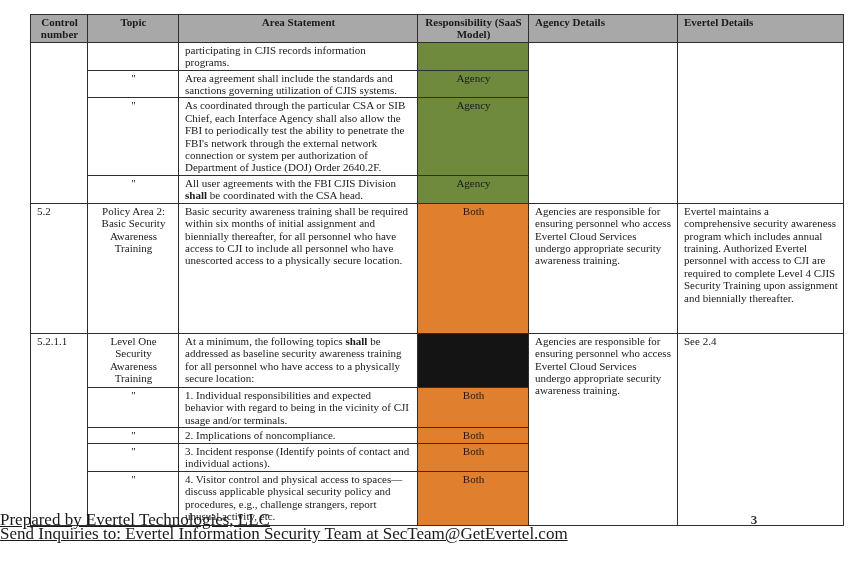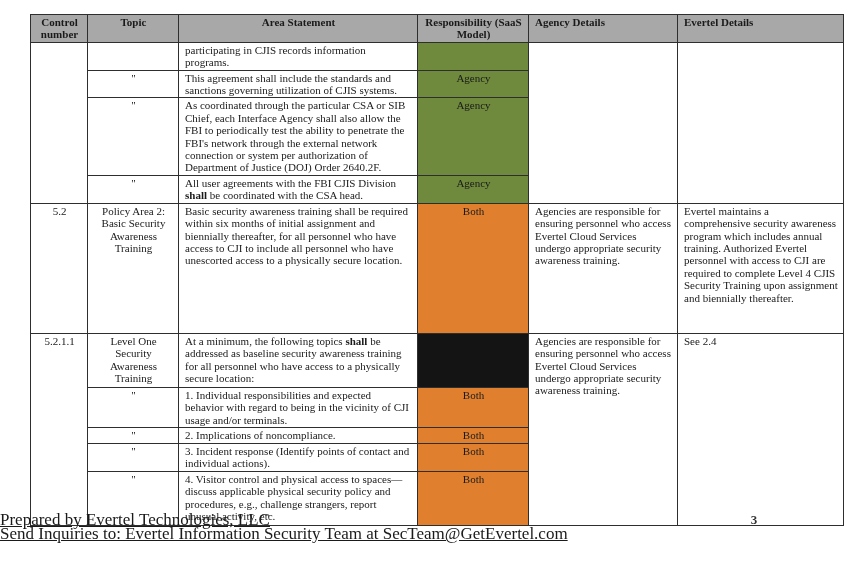--- a/index.html
+++ b/index.html
@@ -22,21 +22,21 @@
     overflow:hidden;
     word-wrap:break-word;
   }
   table.matrix{border:1.5px solid #2e2e2e;}
   th.hdr{
     background:#a8a8a8;
     font-weight:bold;text-align:center;
     padding:2px 3px;
   }
   th.hdr.left{text-align:left;}
-  td.control{text-align:center;padding-left:4px;}
+  td.control{text-align:left;padding-left:4px;}
   td.topic{text-align:center;padding-left:2px;padding-right:2px;}
   td.shall{text-align:left;}
   td.resp{text-align:center;font-weight:normal;}
   td[data-color="green"]{background:#6f8a3c;}
   td[data-color="orange"]{background:#e0802f;}
   td[data-color="black"]{background:#141414;color:#141414;}
   .b{font-weight:bold;}
   .footer{
     position:absolute;left:0px;top:513px;width:830px;
     font-size:17px;line-height:14px;color:#1a1a1a;text-decoration:underline;
@@ -74,21 +74,21 @@
     <tr style="height:25px">
       <td class="control" rowspan="4"></td>
       <td class="topic"></td>
       <td class="shall">participating in CJIS records information programs.</td>
       <td class="resp" data-color="green"></td>
       <td rowspan="4"></td>
       <td rowspan="4"></td>
     </tr>
     <tr style="height:26px">
       <td class="topic">"</td>
-      <td class="shall">This agreement shall include the standards and sanctions governing utilization of CJIS systems.</td>
+      <td class="shall">Area agreement shall include the standards and sanctions governing utilization of CJIS systems.</td>
       <td class="resp" data-color="green">Agency</td>
     </tr>
     <tr style="height:76px">
       <td class="topic">"</td>
       <td class="shall">As coordinated through the particular CSA or SIB Chief, each Interface Agency shall also allow the FBI to periodically test the ability to penetrate the FBI's network through the external network connection or system per authorization of Department of Justice (DOJ) Order 2640.2F.</td>
       <td class="resp" data-color="green">Agency</td>
     </tr>
     <tr style="height:24px">
       <td class="topic">"</td>
       <td class="shall"><span>All user agreements with the FBI CJIS Division </span><span class="b">shall</span><span> be coordinated with the CSA head.</span></td>

